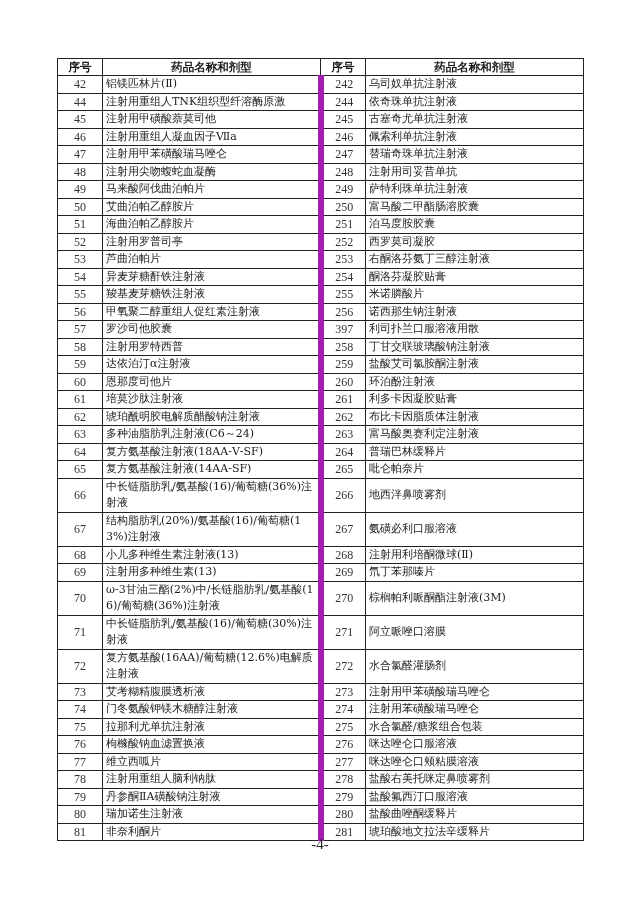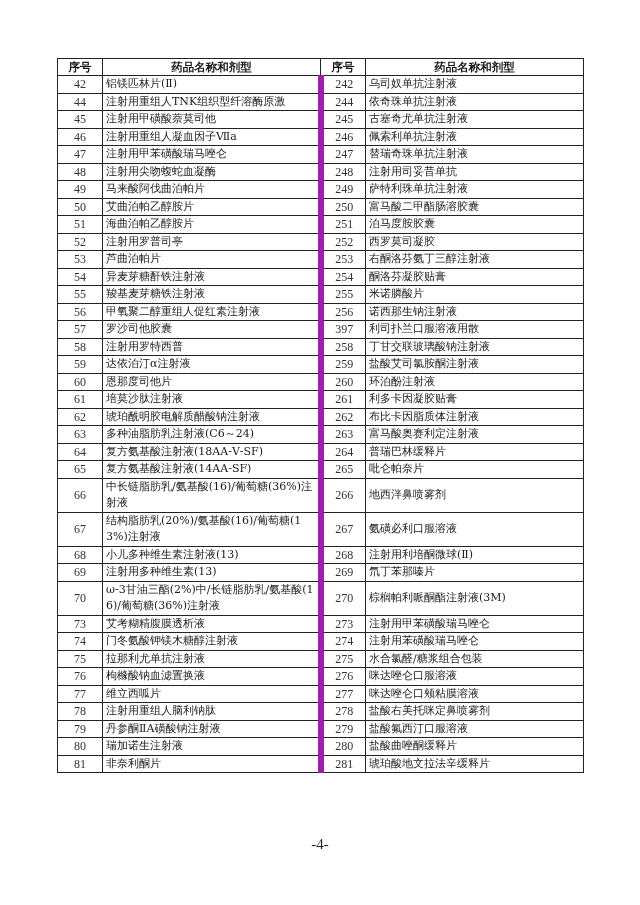--- a/index.html
+++ b/index.html
@@ -254,20 +254,32 @@
           <td class="name">注射用多种维生素(13)</td>
           <td class="num divider-left">269</td>
           <td class="name">氘丁苯那嗪片</td>
         </tr>
         <tr class="double">
           <td class="num">70</td>
           <td class="name">ω-3甘油三酯(2%)中/长链脂肪乳/氨基酸(16)/葡萄糖(36%)注射液</td>
           <td class="num divider-left">270</td>
           <td class="name">棕榈帕利哌酮酯注射液(3M)</td>
         </tr>
+        <tr class="double">
+          <td class="num">71</td>
+          <td class="name">中长链脂肪乳/氨基酸(16)/葡萄糖(30%)注射液</td>
+          <td class="num divider-left">271</td>
+          <td class="name">阿立哌唑口溶膜</td>
+        </tr>
+        <tr class="double">
+          <td class="num">72</td>
+          <td class="name">复方氨基酸(16AA)/葡萄糖(12.6%)电解质注射液</td>
+          <td class="num divider-left">272</td>
+          <td class="name">水合氯醛灌肠剂</td>
+        </tr>
         <tr class="single">
           <td class="num">73</td>
           <td class="name">艾考糊精腹膜透析液</td>
           <td class="num divider-left">273</td>
           <td class="name">注射用甲苯磺酸瑞马唑仑</td>
         </tr>
         <tr class="single">
           <td class="num">74</td>
           <td class="name">门冬氨酸钾镁木糖醇注射液</td>
           <td class="num divider-left">274</td>

